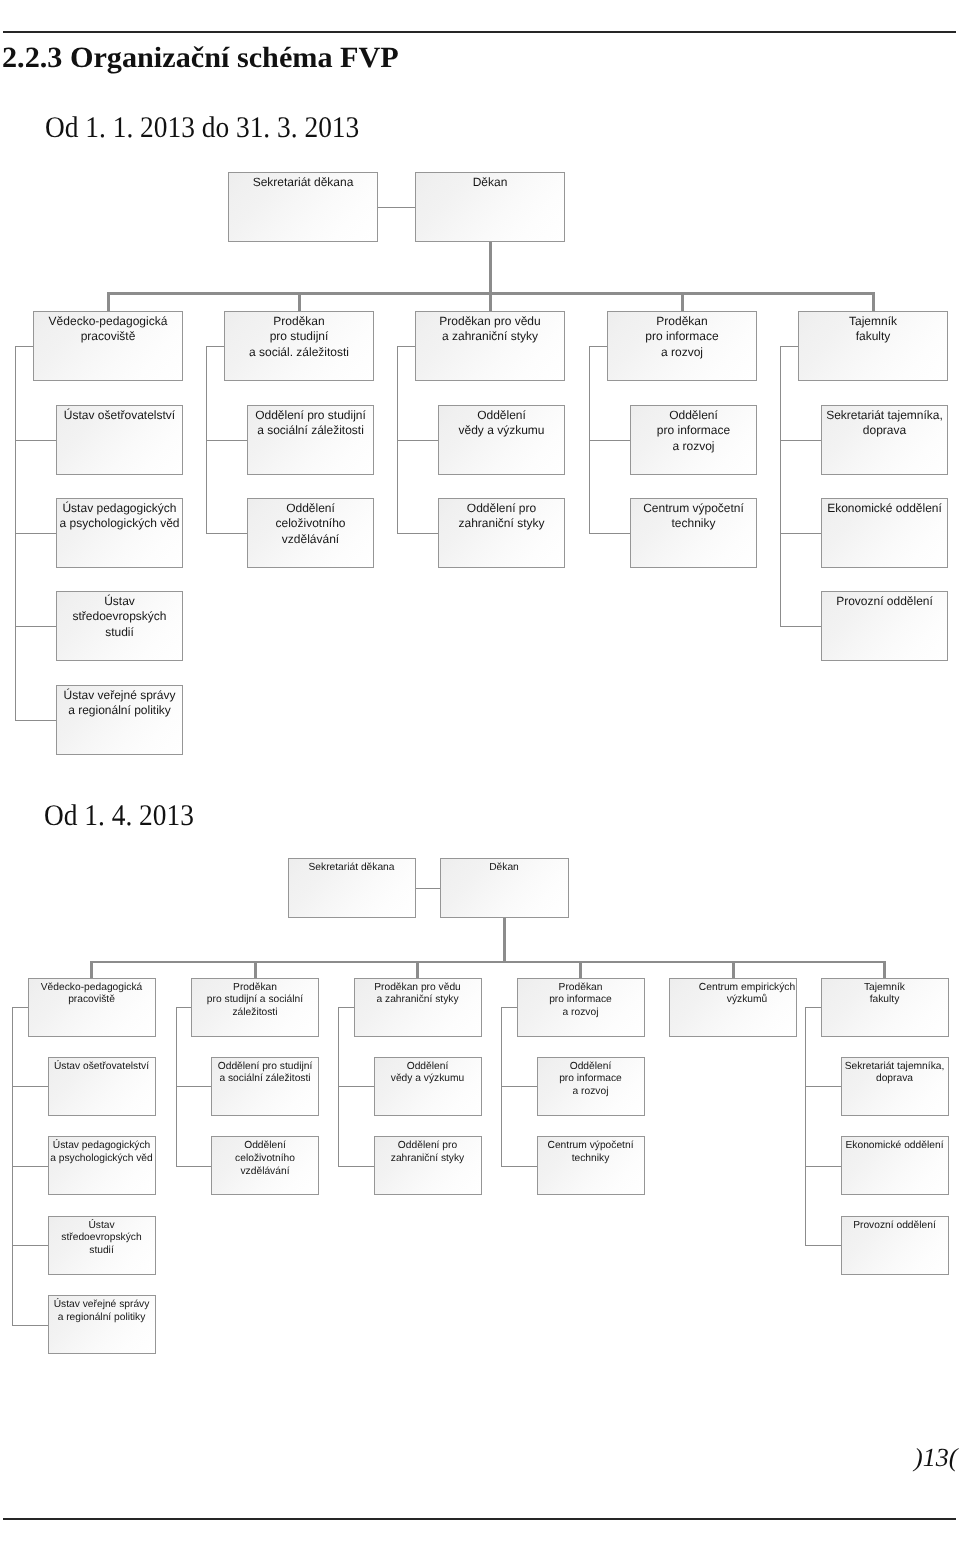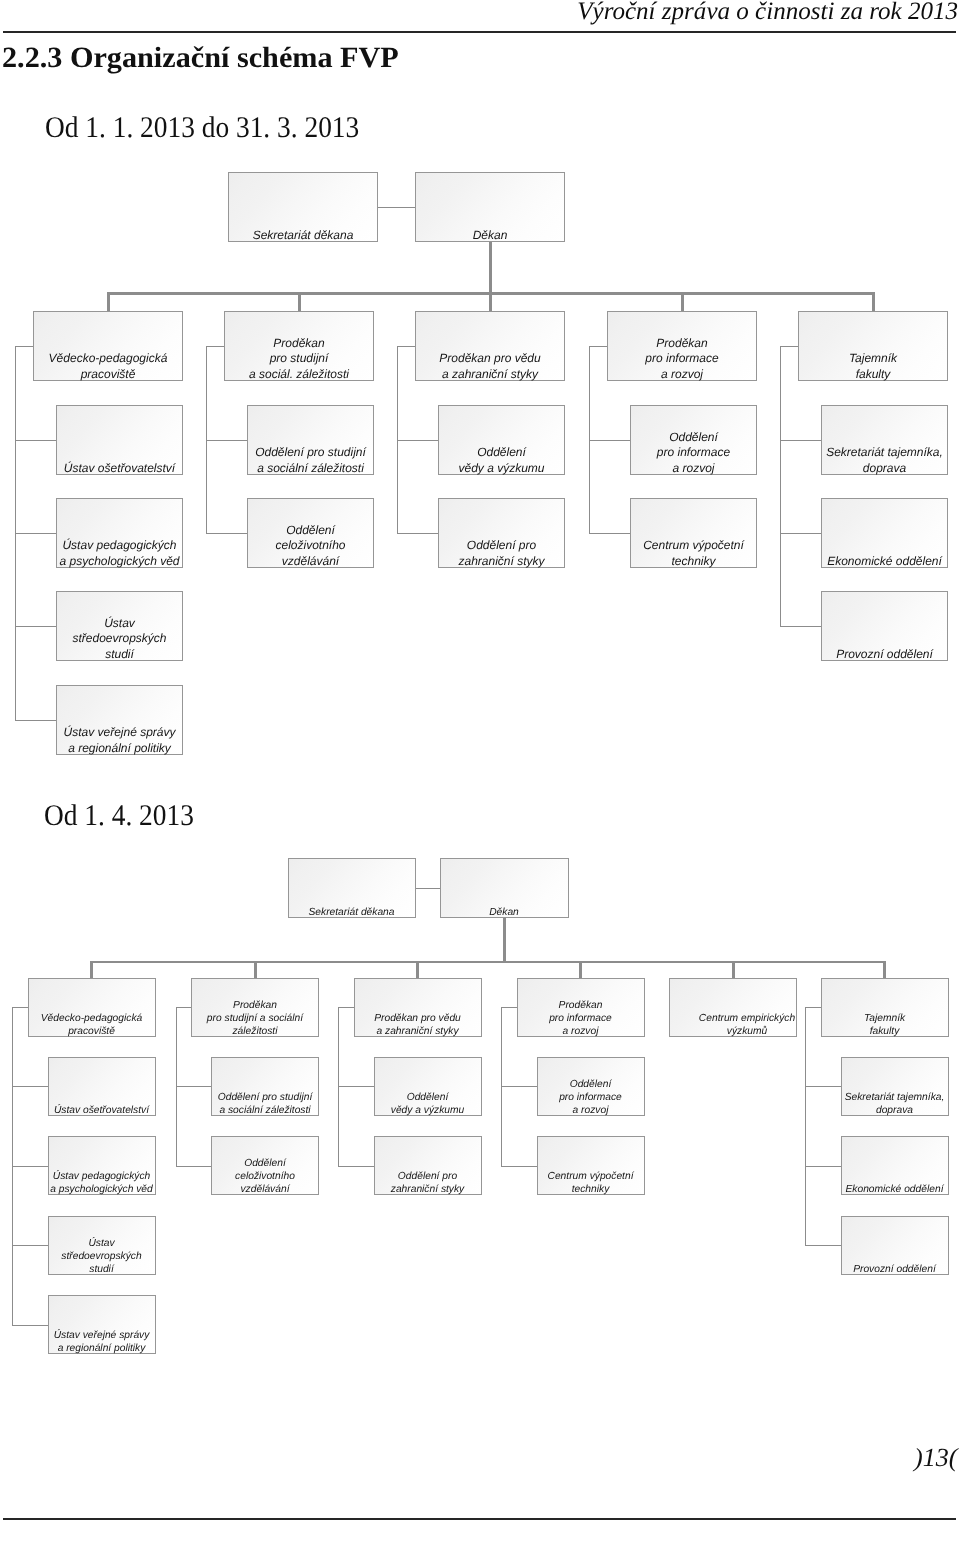--- a/index.html
+++ b/index.html
@@ -16,30 +16,29 @@
              font-weight:bold;font-size:29.3px;line-height:29px;color:#111;white-space:nowrap;
              transform:scaleX(1.031);transform-origin:left center;}
   .sub-title{position:absolute;font-family:"Liberation Serif",serif;
              font-weight:normal;font-size:30px;line-height:30px;color:#111;white-space:nowrap;
              transform:scaleX(0.913);transform-origin:left center;}
   .ftr-num{position:absolute;font-family:"Liberation Serif",serif;font-style:italic;
            font-size:26.1px;line-height:26px;color:#111;white-space:nowrap;}
 
   .node{position:absolute;box-sizing:border-box;border:1px solid #969696;
         background-image:linear-gradient(130deg,#ededed 0%,#f0f0f0 12%,#f2f2f2 26%,#f6f6f6 42%,#fafafa 60%,#fdfdfd 78%,#ffffff 100%);
-        display:flex;align-items:flex-end;justify-content:center;text-align:center;
-        font-family:"Liberation Sans",sans-serif;color:#151515;font-style:italic;}
+        display:flex;align-items:flex-start;justify-content:center;text-align:center;
+        font-family:"Liberation Sans",sans-serif;color:#151515;}
   .node > span{display:block;}
   .ln{position:absolute;background:#8c8c8c;}
 </style>
 </head>
 <body>
 
 <div class="page">
-  <div class="hdr-text" style="right:2px;top:-1.5px;">Výroční zpráva o činnosti za rok 2013</div>
   <div class="rule" style="left:3px;top:31px;width:953px;height:2px;"></div>
   <div class="sec-title" style="left:2px;top:43.5px;">2.2.3 Organizační schéma FVP</div>
 
   <div class="sub-title" style="left:45px;top:112.5px;">Od 1. 1. 2013 do 31. 3. 2013</div>
   <div id="chart1">
       <div class="node" style="left: 228px; top: 172px; width: 150px; height: 70px; font-size: 12px; line-height: 15.3px;">
         <span style="transform: translateY(1.6px);">Sekretariát děkana</span>
       </div>
       <div class="node" style="left: 415px; top: 172px; width: 150px; height: 70px; font-size: 12px; line-height: 15.3px;">
         <span style="transform: translateY(1.6px);">Děkan</span>

